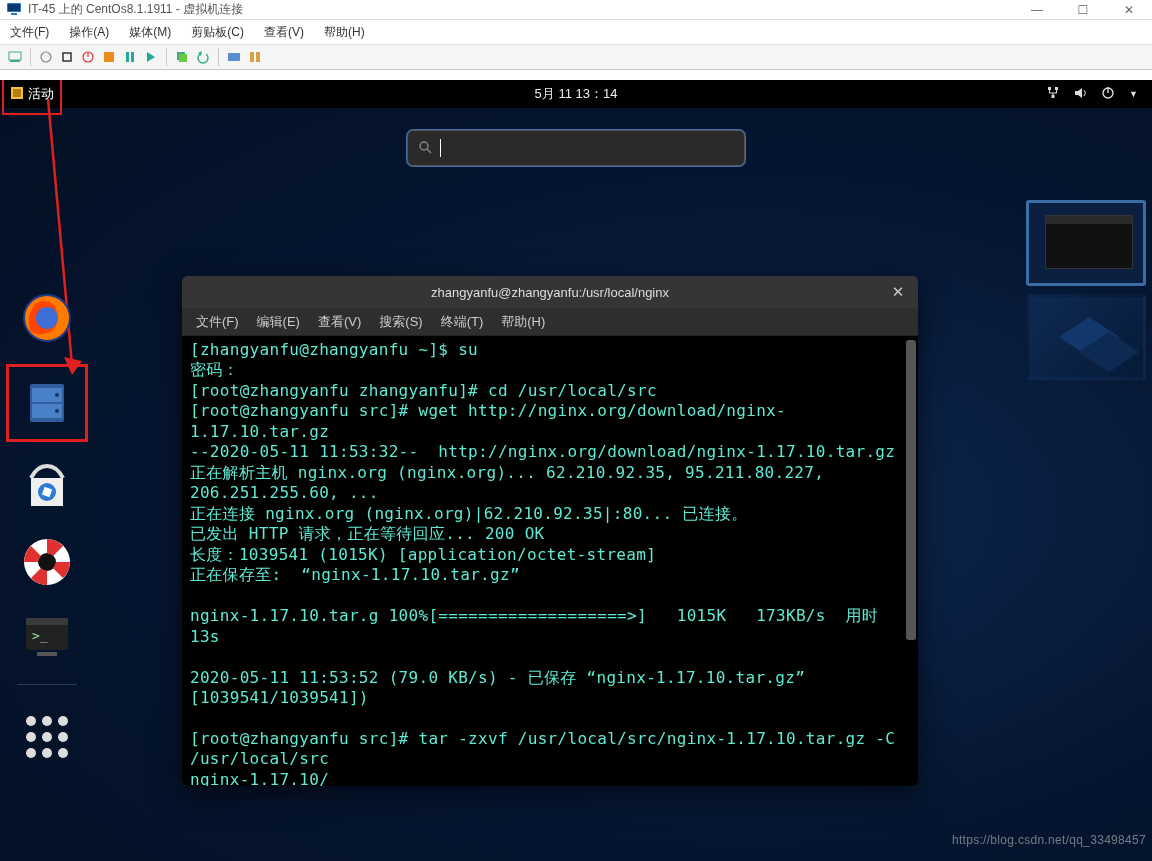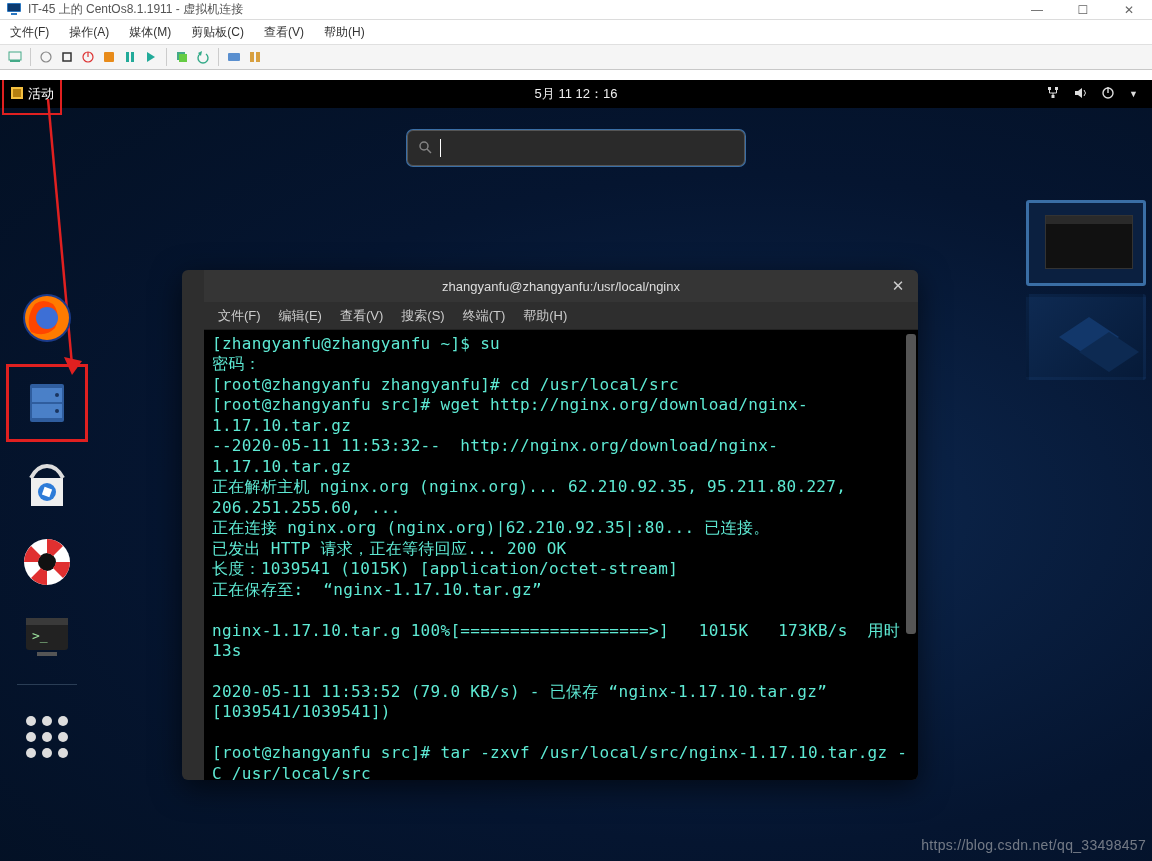--- a/index.html
+++ b/index.html
@@ -74,41 +74,41 @@
     display:flex; flex-direction:column; gap:8px; }
   .wsthumb { width:120px; height:86px; background:#0b2040;
     border:3px solid transparent; border-radius:3px; position:relative;
     overflow:hidden; }
   .wsthumb.active { border-color:#3a6ea5; }
   .wsthumb .mini-term { position:absolute; left:16px; top:12px; width:88px;
     height:54px; background:#111; border:1px solid #333; }
   .wsthumb .mini-term::before { content:""; display:block; height:8px;
     background:#2a2a2a; }
   
-  .termwin { position:absolute; left:182px; top:190px; width:736px; height:510px;
+  .termwin { position:absolute; left:182px; top:196px; width:736px; height:510px;
     background:#2e2e2e; border-radius:6px; box-shadow:0 8px 30px rgba(0,0,0,0.6);
-    display:flex; flex-direction:column; overflow:hidden;padding-left:22px; }
+    display:flex; flex-direction:column; overflow:hidden; }
   .term-title { height:32px; background:#353535; color:#ddd; display:flex;
     align-items:center; justify-content:center; position:relative;
     font-size:13px; }
   .term-title .close { position:absolute; right:10px; top:6px; color:#ccc;
     width:20px; height:20px; display:flex; align-items:center;
     justify-content:center; font-size:15px; }
   .term-menubar { height:28px; background:#2e2e2e; color:#ccc; display:flex;
     align-items:center; gap:18px; padding:0 14px; font-size:13px;
     border-bottom:1px solid #222; }
   .term-body { flex:1; background:#000; color:#5eead4; font-family:
     "DejaVu Sans Mono","Consolas",monospace; font-size:16px; line-height:1.28;
     padding:4px 10px 8px 8px; white-space:pre-wrap; overflow:hidden;
     position:relative; letter-spacing: 0.3px;}
   .term-body .scrollbar { position:absolute; right:2px; top:4px; width:10px;
     height:300px; background:#555; border-radius:3px; }
   
-  .watermark { position:absolute; right:6px; bottom:8px; color:#ccc;
-    font-size:14px; opacity:0.55; letter-spacing:0.3px; pointer-events:none; }
+  .watermark { position:absolute; right:6px; bottom:14px; color:#ccc;
+    font-size:12px; opacity:0.55; letter-spacing:0.3px; pointer-events:none; }
 </style>
 </head>
 <body>
 
 <div class="host-titlebar">
   <span class="icon">
     <svg width="16" height="16">
         <rect x="1" y="3" width="14" height="9" fill="#2b77c0" rx="1"></rect>
         <rect x="2" y="4" width="12" height="7" fill="#0b396f"></rect>
         <rect x="5" y="13" width="6" height="2" fill="#2b77c0"></rect>
@@ -208,21 +208,21 @@
   <div class="gnome-top">
     <div class="activities-box">
       <span>
         <svg width="14" height="14">
             <rect x="1" y="1" width="12" height="12" fill="#f5c040"></rect>
             <rect x="3" y="3" width="8" height="8" fill="#b57f10"></rect>
           </svg>
       </span>
       <span>活动</span>
     </div>
-    <span class="gnome-clock">5月 11 12：16</span>
+    <span class="gnome-clock">5月 11 13：14</span>
     <div class="gnome-tray">
       <span><svg width="16" height="14">
             <rect x="3" y="1" width="3" height="3" fill="#ddd"></rect>
             <rect x="10" y="1" width="3" height="3" fill="#ddd"></rect>
             <rect x="6.5" y="9" width="3" height="3" fill="#ddd"></rect>
             <path d="M4.5 4 v3 h7 v-3 M8 7 v2" stroke="#ddd" stroke-width="1" fill="none"></path>
           </svg></span>
       <span><svg width="16" height="14">
             <polygon points="2,5 5,5 9,2 9,12 5,9 2,9" fill="#ddd"></polygon>
             <path d="M11 4 q3 3 0 6" stroke="#ddd" fill="none"></path>

